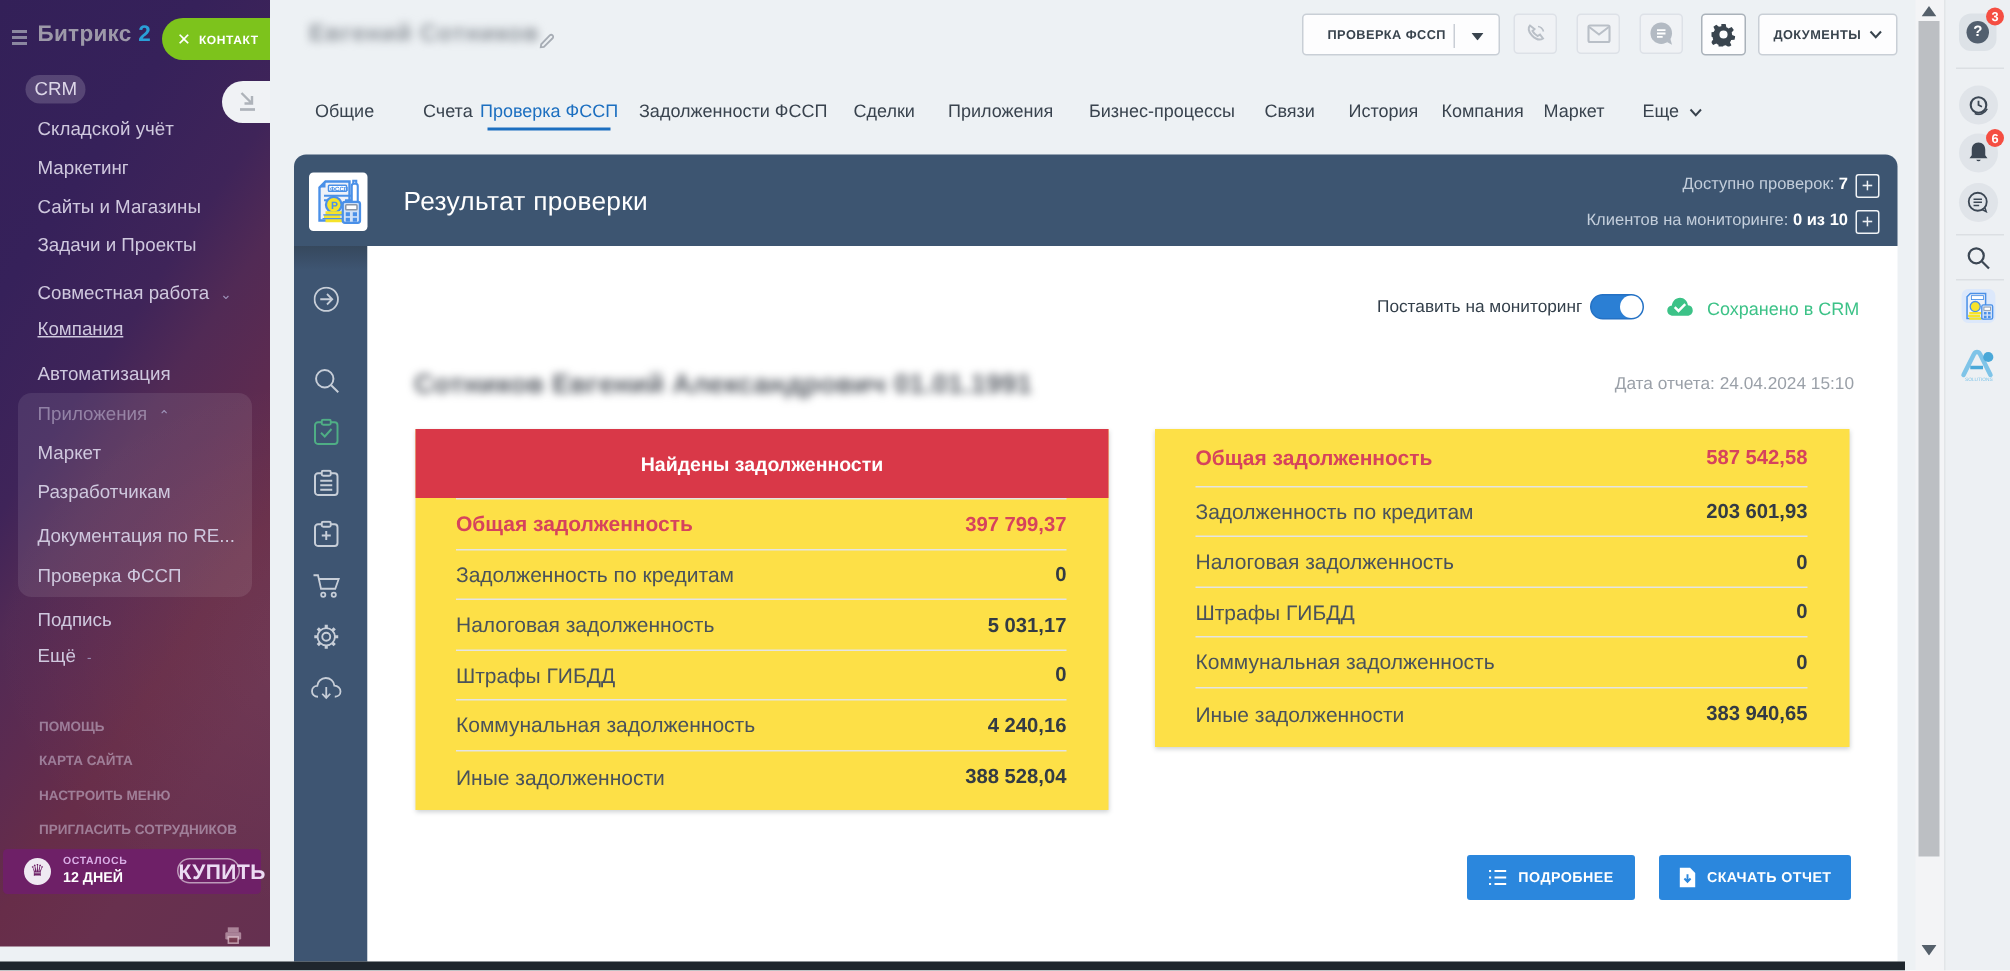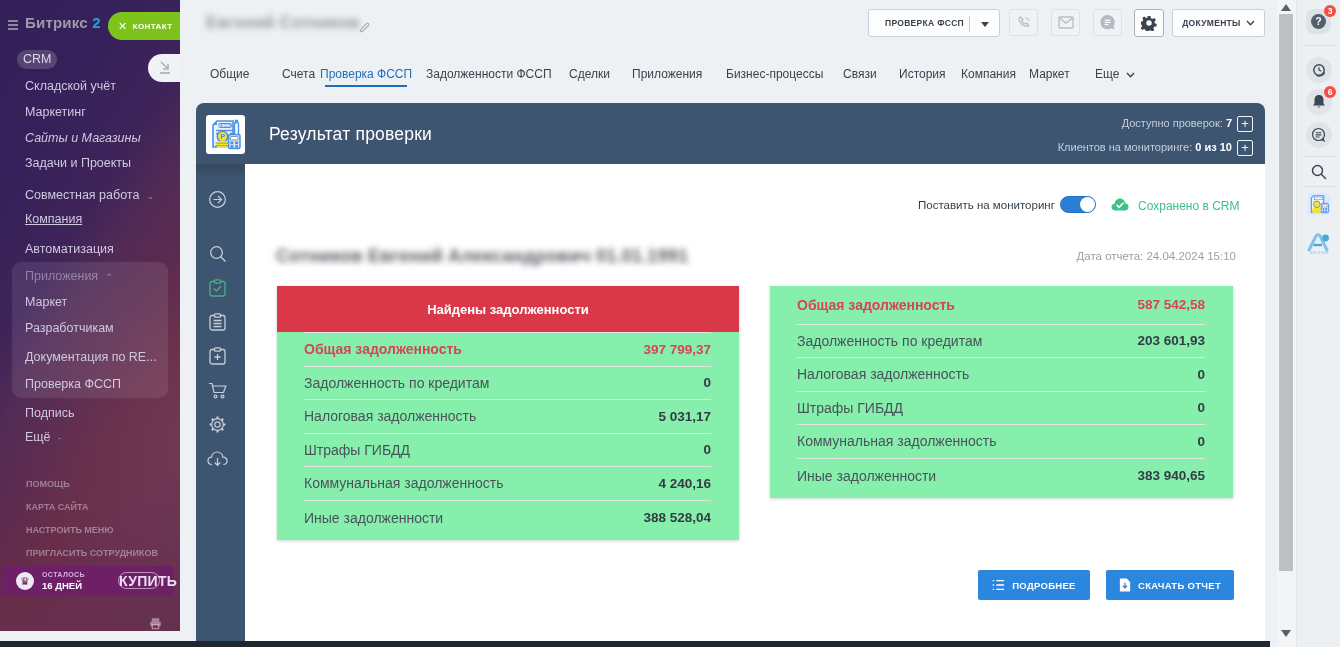--- a/index.html
+++ b/index.html
@@ -57,21 +57,21 @@
   #wrail { left:196px; top:164px; width:49px; height:477px; background:linear-gradient(#36485d 0px, #3e5572 16px); }
   #wbody { left:245px; top:164px; width:1020px; height:477px; background:#fff; }
 
   #togglelabel { left:918px; top:199px; font-size:11.5px; color:#333f4a; }
   #toggle { left:1060px; top:196px; width:36px; height:17px; background:#2b7fd4; border:1px solid #2471c4; border-radius:9px; }
   #toggle .knob { position:absolute; right:0px; top:0px; width:15px; height:15px; background:#fff; border-radius:50%; }
   #savedtxt { left:1138px; top:199px; font-size:12px; color:#3cc287; }
   #blurname2 { left:276px; top:246px; font-size:18px; font-weight:bold; color:#565b63; filter:blur(3px); letter-spacing:0.2px; }
   #datetxt { right:104px; top:250px; font-size:11.5px; color:#9aa0a8; }
 
-  .card { width:462px; background:#86efac; box-shadow:0 1px 3px rgba(60,70,80,0.25); }
+  .card { width:462px; background:#fde047; box-shadow:0 1px 3px rgba(60,70,80,0.25); }
   .card .hdr { height:46px; color:#fff; font-size:13px; font-weight:bold; display:flex; align-items:center; justify-content:center; }
   .card .row { margin:0 28px 0 27px; border-top:1px solid #e4e4e4; height:33.5px; display:flex; align-items:center; justify-content:space-between; }
   .card .row:first-of-type { border-top:none; height:37.5px; }
   .card .row:last-of-type { height:40px; align-items:flex-start; padding-top:9px; }
   .card .lab { font-size:14px; color:#4a525a; }
   .card .val { font-size:13.5px; font-weight:bold; color:#333b44; }
   .card .red { color:#d6435c; }
   .card .row.first .lab { font-weight:bold; }
 
   .bluebtn { top:570px; height:30px; background:#2b87dd; border-radius:2px; color:#fff; font-size:9.5px; font-weight:bold;
@@ -94,40 +94,40 @@
       <div></div>
       <div></div>
       <div></div>
     </div>
     <div class="abs" id="logo">Битрикс <span>2</span></div>
     <div class="abs" id="contactbtn"><span class="x">✕</span>КОНТАКТ</div>
     <div class="abs" id="crmpill">CRM</div>
     <div class="abs" id="appspanel"></div>
     <div class="abs mitem" style="top:79px;">Складской учёт</div>
     <div class="abs mitem" style="top:105px;">Маркетинг</div>
-    <div class="abs mitem" style="top:131px;font-style:italic;">Сайты и Магазины</div>
+    <div class="abs mitem" style="top:131px;">Сайты и Магазины</div>
     <div class="abs mitem" style="top:156px;">Задачи и Проекты</div>
     <div class="abs mitem" style="top:188px;">Совместная работа <span class="chev">⌄</span></div>
     <div class="abs mitem" style="top:212px;text-decoration:underline;">Компания</div>
     <div class="abs mitem" style="top:242px;">Автоматизация</div>
     <div class="abs mitem mdim" style="top:269px;">Приложения <span class="chev">⌃</span></div>
     <div class="abs mitem" style="top:295px;">Маркет</div>
     <div class="abs mitem" style="top:321px;">Разработчикам</div>
     <div class="abs mitem" style="top:350px;">Документация по RE...</div>
     <div class="abs mitem" style="top:377px;">Проверка ФССП</div>
     <div class="abs mitem" style="top:406px;">Подпись</div>
     <div class="abs mitem" style="top:430px;">Ещё <span class="chev">-</span></div>
     <div class="abs flink" style="top:479px;">ПОМОЩЬ</div>
     <div class="abs flink" style="top:502px;">КАРТА САЙТА</div>
     <div class="abs flink" style="top:525px;">НАСТРОИТЬ МЕНЮ</div>
     <div class="abs flink" style="top:548px;">ПРИГЛАСИТЬ СОТРУДНИКОВ</div>
     <div class="abs" id="trialbar">
       <div class="crown">♛</div>
       <div class="t1">ОСТАЛОСЬ</div>
-      <div class="t2">16 ДНЕЙ</div>
+      <div class="t2">12 ДНЕЙ</div>
       <div class="buy">КУПИТЬ</div>
     </div>
     <svg class="abs" style="left:149px; top:617px;" width="13" height="13" viewBox="0 0 16 16" fill="none" stroke="rgba(255,235,242,0.45)" stroke-width="1.3">
       <rect x="3.5" y="1.5" width="9" height="4" fill="rgba(255,235,242,0.45)" stroke="none"></rect>
       <rect x="1.5" y="5.5" width="13" height="6" rx="1" fill="rgba(255,235,242,0.45)" stroke="none"></rect>
       <rect x="4" y="9.5" width="8" height="5" fill="rgba(120,60,80,0.9)" stroke="rgba(255,235,242,0.55)"></rect>
     </svg>
   </div>
   <div class="abs" id="collapse">
     <svg style="position:absolute;left:10px;top:6px;" width="14" height="16" viewBox="0 0 14 16" fill="none" stroke="#aeb3ba" stroke-width="1.6">

